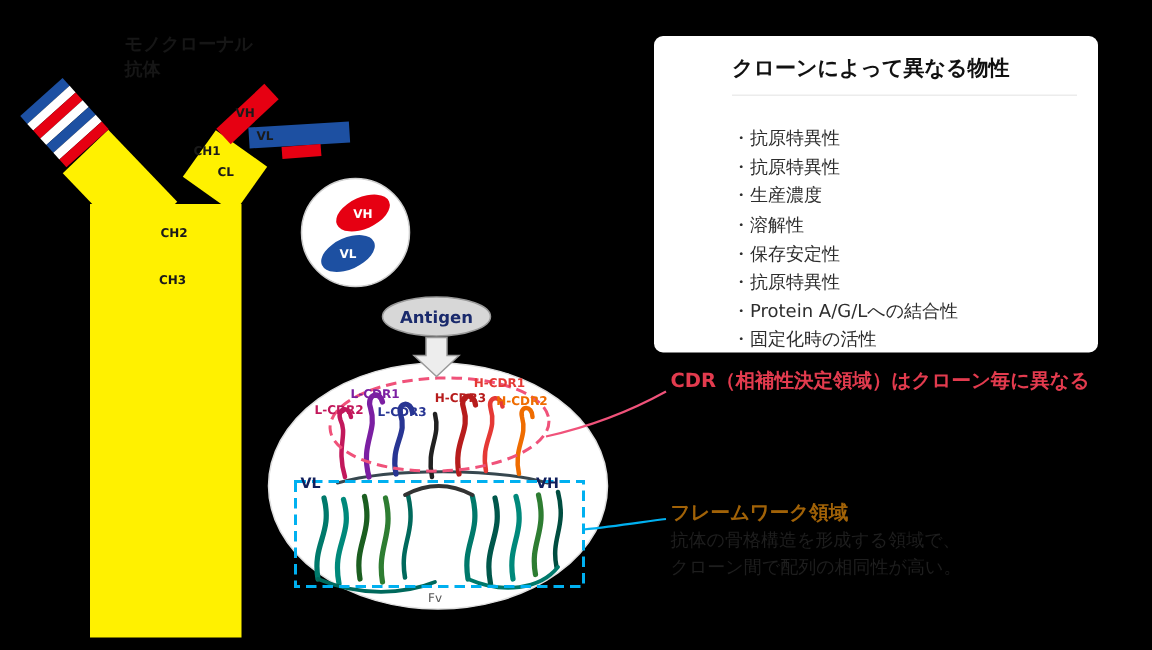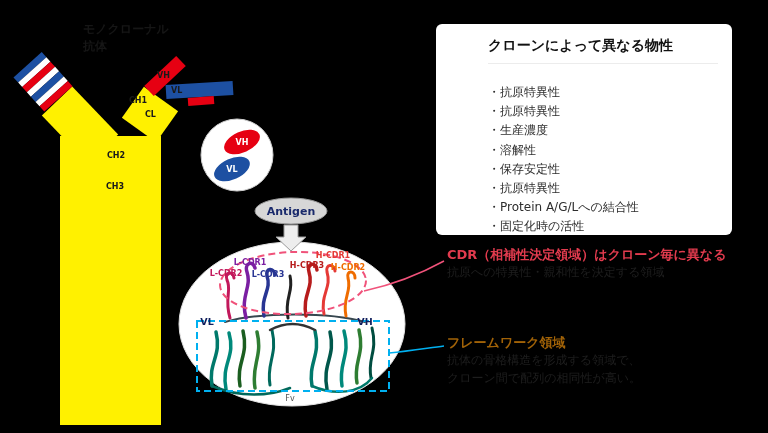--- a/index.html
+++ b/index.html
@@ -148,20 +148,19 @@
     <li>・溶解性</li>
     <li>・保存安定性</li>
     <li>・抗原特異性</li>
     <li>・Protein A/G/Lへの結合性</li>
     <li>・固定化時の活性</li>
   </ul>
 </div>
 
 <div class="ann ann-cdr">
   <div class="ann-title-red">CDR（相補性決定領域）はクローン毎に異なる</div>
-  <div class="ann-body">抗原への特異性・親和性を決定する領域</div>
 </div>
 
 <div class="ann ann-fr">
   <div class="ann-title-blue">フレームワーク領域</div>
   <div class="ann-body">抗体の骨格構造を形成する領域で、</div>
   <div class="ann-body">クローン間で配列の相同性が高い。</div>
 </div>
 
 </body></html>

